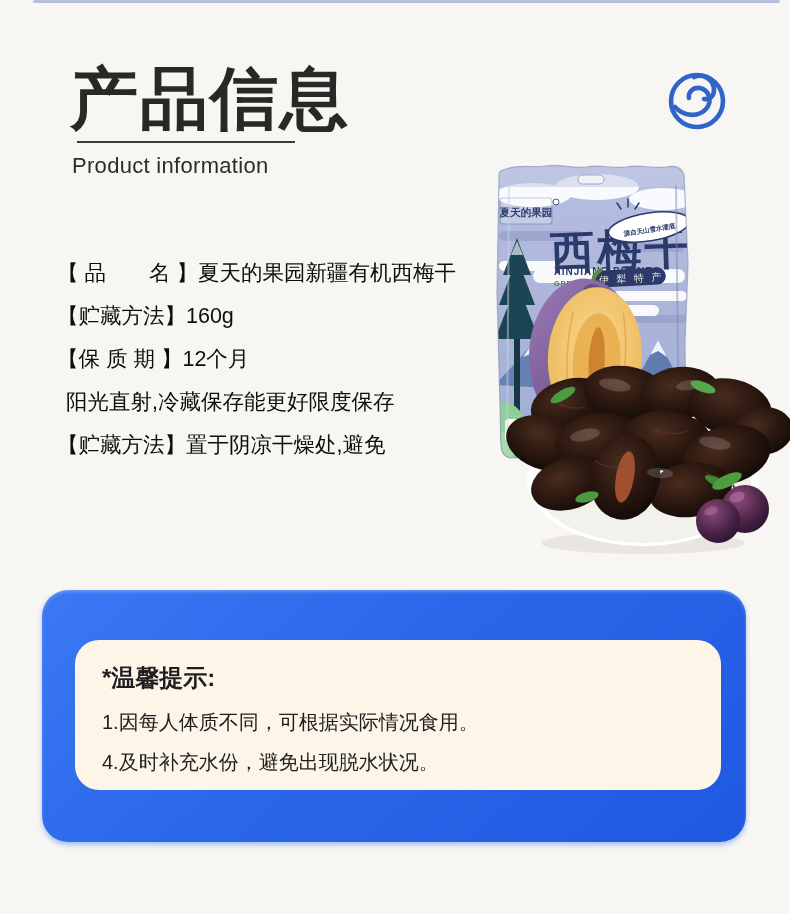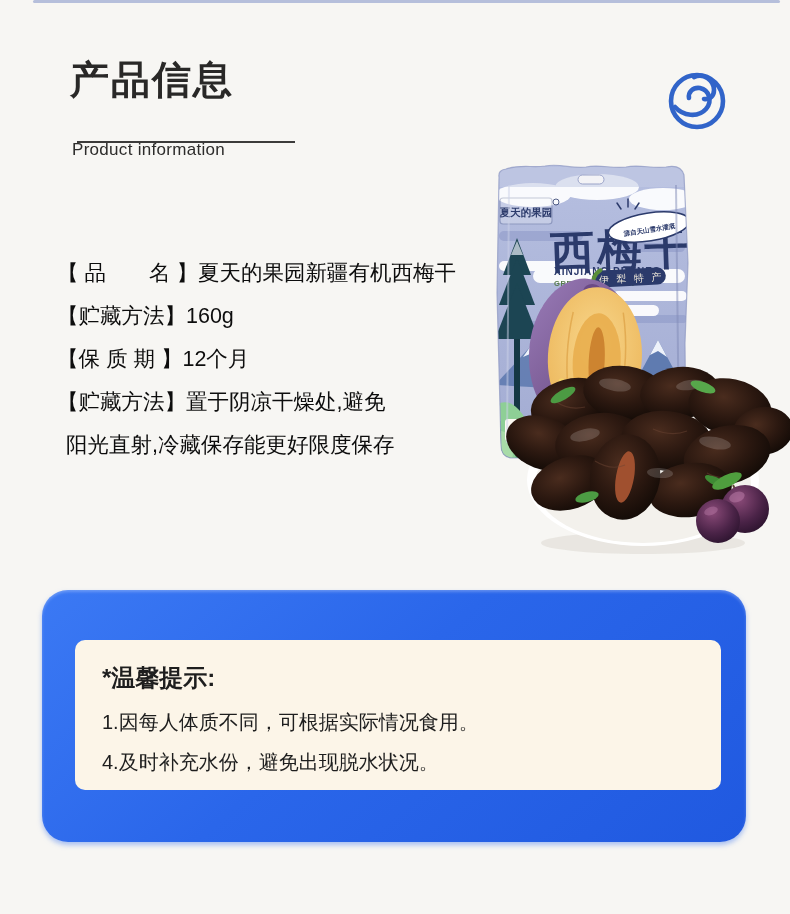--- a/index.html
+++ b/index.html
@@ -2,36 +2,36 @@
 <html><head>
 <meta charset="utf-8">
 <style>
   html,body{margin:0;padding:0;}
   .page{
     position:relative;width:790px;height:914px;background:#f7f6f3;overflow:hidden;
     font-family:"Liberation Sans","DejaVu Sans",sans-serif;color:#111;
   }
   .top-line{position:absolute;left:33px;top:0;width:747px;height:3px;background:#b6bfdb;border-radius:2px;}
   .page-title{
-    position:absolute;left:70px;top:56px;font-size:39px;font-weight:900;color:#292827;letter-spacing:2px;line-height:1.25;
+    position:absolute;left:70px;top:56px;font-size:68px;font-weight:900;color:#292827;letter-spacing:2px;line-height:1.25;
   }
   .title-underline{position:absolute;left:77px;top:141px;width:218px;height:2px;background:#3c3b3a;}
-  .page-subtitle{position:absolute;left:72px;top:140px;font-size:17px;color:#2d2c2b;letter-spacing:.3px;text-align:center;}
+  .page-subtitle{position:absolute;left:72px;top:153px;font-size:22px;color:#2d2c2b;letter-spacing:.3px;text-align:center;}
   .brand-logo{position:absolute;left:667px;top:71px;width:60px;height:60px;}
   .info-list{position:absolute;left:57px;top:245px;width:430px;display:flex;flex-direction:column;gap:19px;margin-top:16px;}
   .info-line{font-size:21.5px;line-height:24px;color:#0d0d0d;white-space:nowrap;}
   .info-line.indent{padding-left:9px;}
   .product-shot{position:absolute;left:475px;top:143px;width:315px;height:412px;}
   .tips-box{
     position:absolute;left:42px;top:590px;width:704px;height:252px;border-radius:26px;
     background:linear-gradient(140deg,#3b79f4 0%,#2a66ea 45%,#2059e0 100%);
     box-shadow:0 3px 5px rgba(125,162,240,.65), inset 0 2px 3px rgba(255,255,255,.25);
   }
   .tips-inner{
-    position:absolute;left:33px;top:50px;width:646px;height:150px;border-radius:10px;background:#fcf5e8;
+    position:absolute;left:33px;top:50px;width:646px;height:150px;border-radius:24px;background:#fcf5e8;
     box-sizing:border-box;padding:22px 28px 0 27px;
   }
   .tips-heading{font-size:24px;font-weight:700;color:#1e1e1e;margin:0 0 14px 0;}
   .tips-item{font-size:20px;color:#1e1e1e;margin:8px 0 12px 0;line-height:28px;}
 </style>
 </head>
 <body>
 
 <div class="page">
 
@@ -46,22 +46,22 @@
       <circle cx="30" cy="30" r="26"></circle>
       <path d="M8 36 C16 45 31 47 39 38 C46 30 42 19 33 17 C26 16 21 21 22 27"></path>
       <path d="M27 6 C37 2 47 9 47 19 C47 25 43 29 37 28"></path>
     </g>
   </svg>
 
   <div class="info-list">
     <div class="info-line">【 品　　名 】夏天的果园新疆有机西梅干</div>
     <div class="info-line">【贮藏方法】160g</div>
     <div class="info-line">【保 质 期 】12个月</div>
+    <div class="info-line indent">阳光直射,冷藏保存能更好限度保存</div>
     <div class="info-line">【贮藏方法】置于阴凉干燥处,避免</div>
-    <div class="info-line indent">阳光直射,冷藏保存能更好限度保存</div>
   </div>
 
   <svg class="product-shot" viewBox="0 0 315 412">
     <defs>
       <linearGradient id="sky" x1="0" y1="0" x2="0" y2="1">
         <stop offset="0" stop-color="#b6bfe0"></stop>
           <stop offset="1" stop-color="#a2abd2"></stop>
       </linearGradient>
       <radialGradient id="flesh" cx="50%" cy="42%" r="65%">
         <stop offset="0" stop-color="#f8d78c"></stop>

